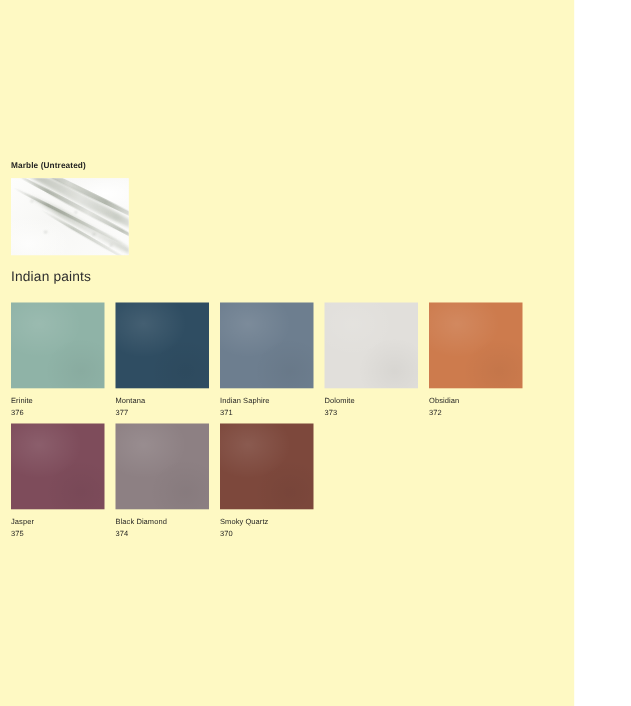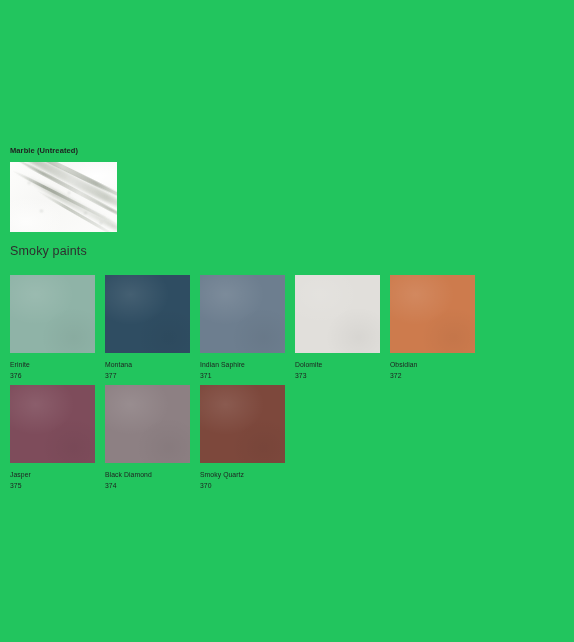--- a/index.html
+++ b/index.html
@@ -14,23 +14,23 @@
     position: relative;
     font-family: "Liberation Sans", sans-serif;
     color: #2b2b2b;
     overflow: hidden;
   }
 
   .page {
     position: absolute;
     left: 0;
     top: 0;
-    width: 574px;
+    width: 522px;
     height: 642px;
-    background: #22c55e;
+    background: #fef9c3;
   }
 
   
   .material-section {
     position: absolute;
     left: 10px;
     top: 146px;
     width: 554px;
   }
   .material-label {
@@ -181,21 +181,21 @@
       <div class="vein v6"></div>
       <div class="speck" style="left:30px;top:48px;width:3px;height:2px;"></div>
       <div class="speck" style="left:58px;top:30px;width:2px;height:2px;"></div>
       <div class="speck" style="left:74px;top:50px;width:3px;height:2px;"></div>
       <div class="speck" style="left:18px;top:20px;width:2px;height:2px;"></div>
       <div class="speck" style="left:90px;top:60px;width:2px;height:2px;"></div>
     </div>
   </div>
 
   <div class="glaze-section">
-    <h2 class="section-heading">Smoky paints</h2>
+    <h2 class="section-heading">Indian paints</h2>
 
     <div class="swatch-grid" id="swatch-grid">
         <div class="swatch-cell">
           <div class="swatch-chip" style="background: rgb(143, 179, 167);"></div>
           <div class="swatch-name">Erinite</div>
           <div class="swatch-code">376</div>
         </div>
         <div class="swatch-cell">
           <div class="swatch-chip" style="background: rgb(47, 77, 98);"></div>
           <div class="swatch-name">Montana</div>

